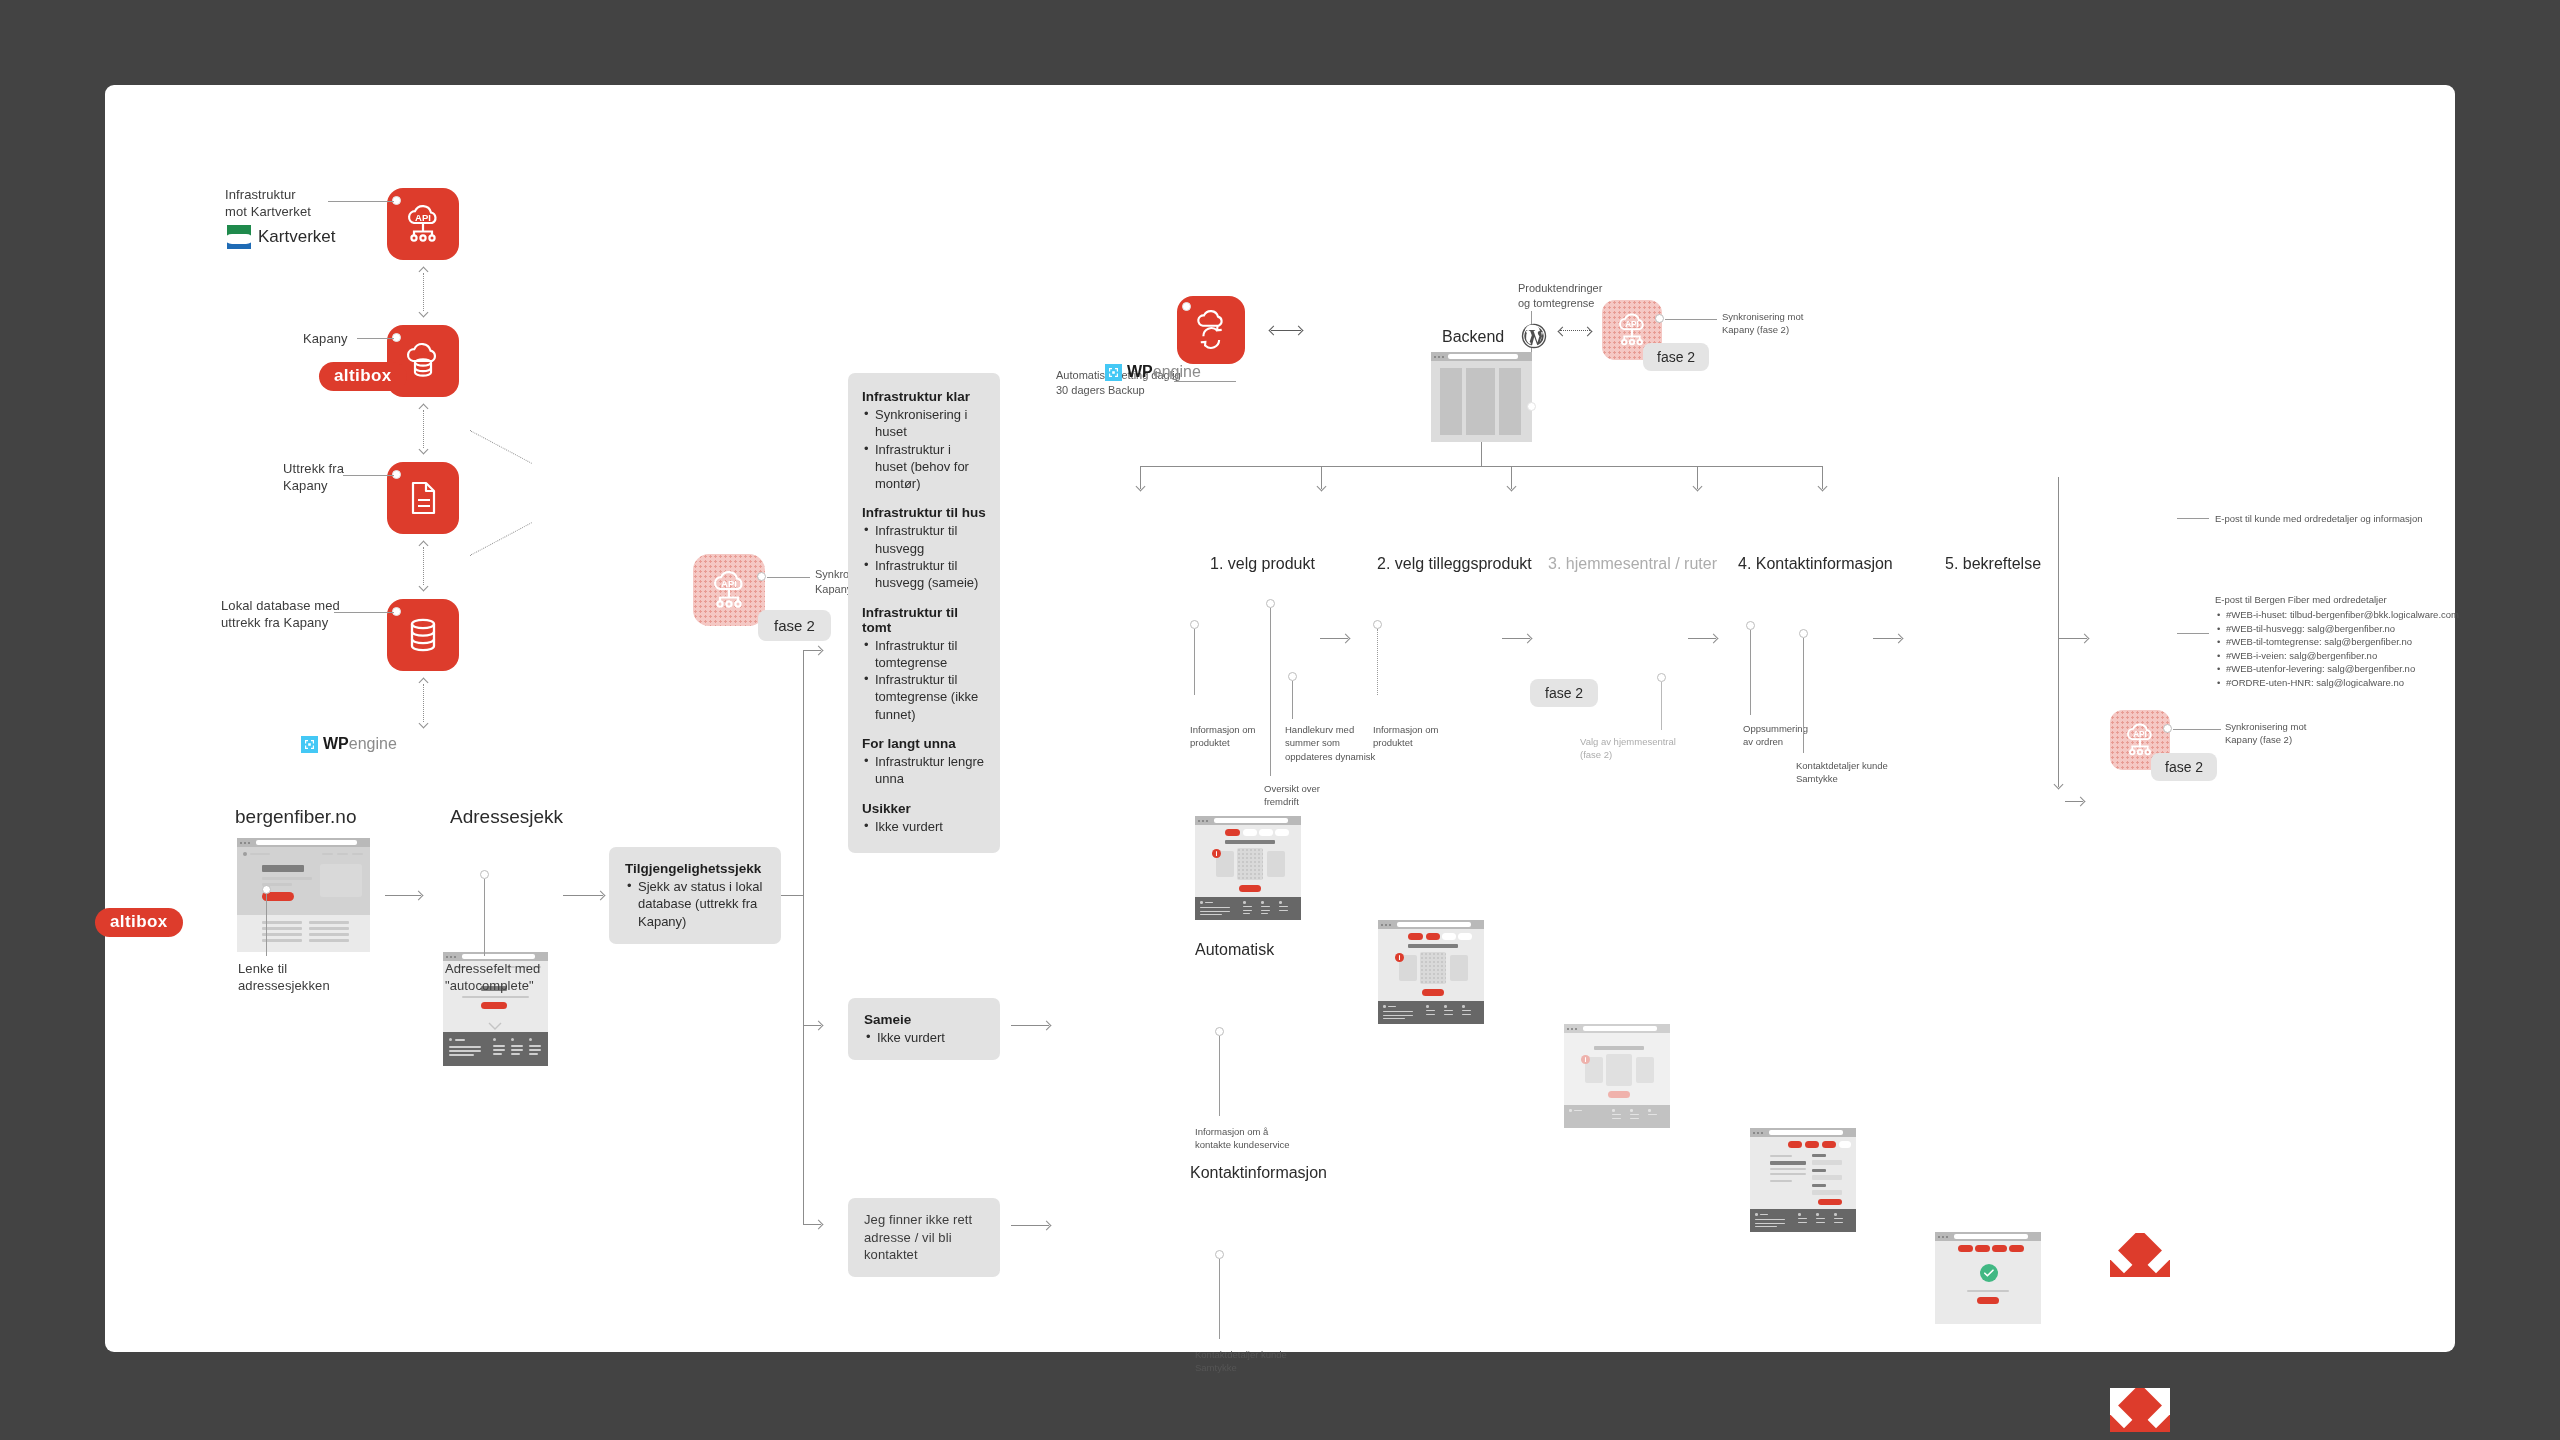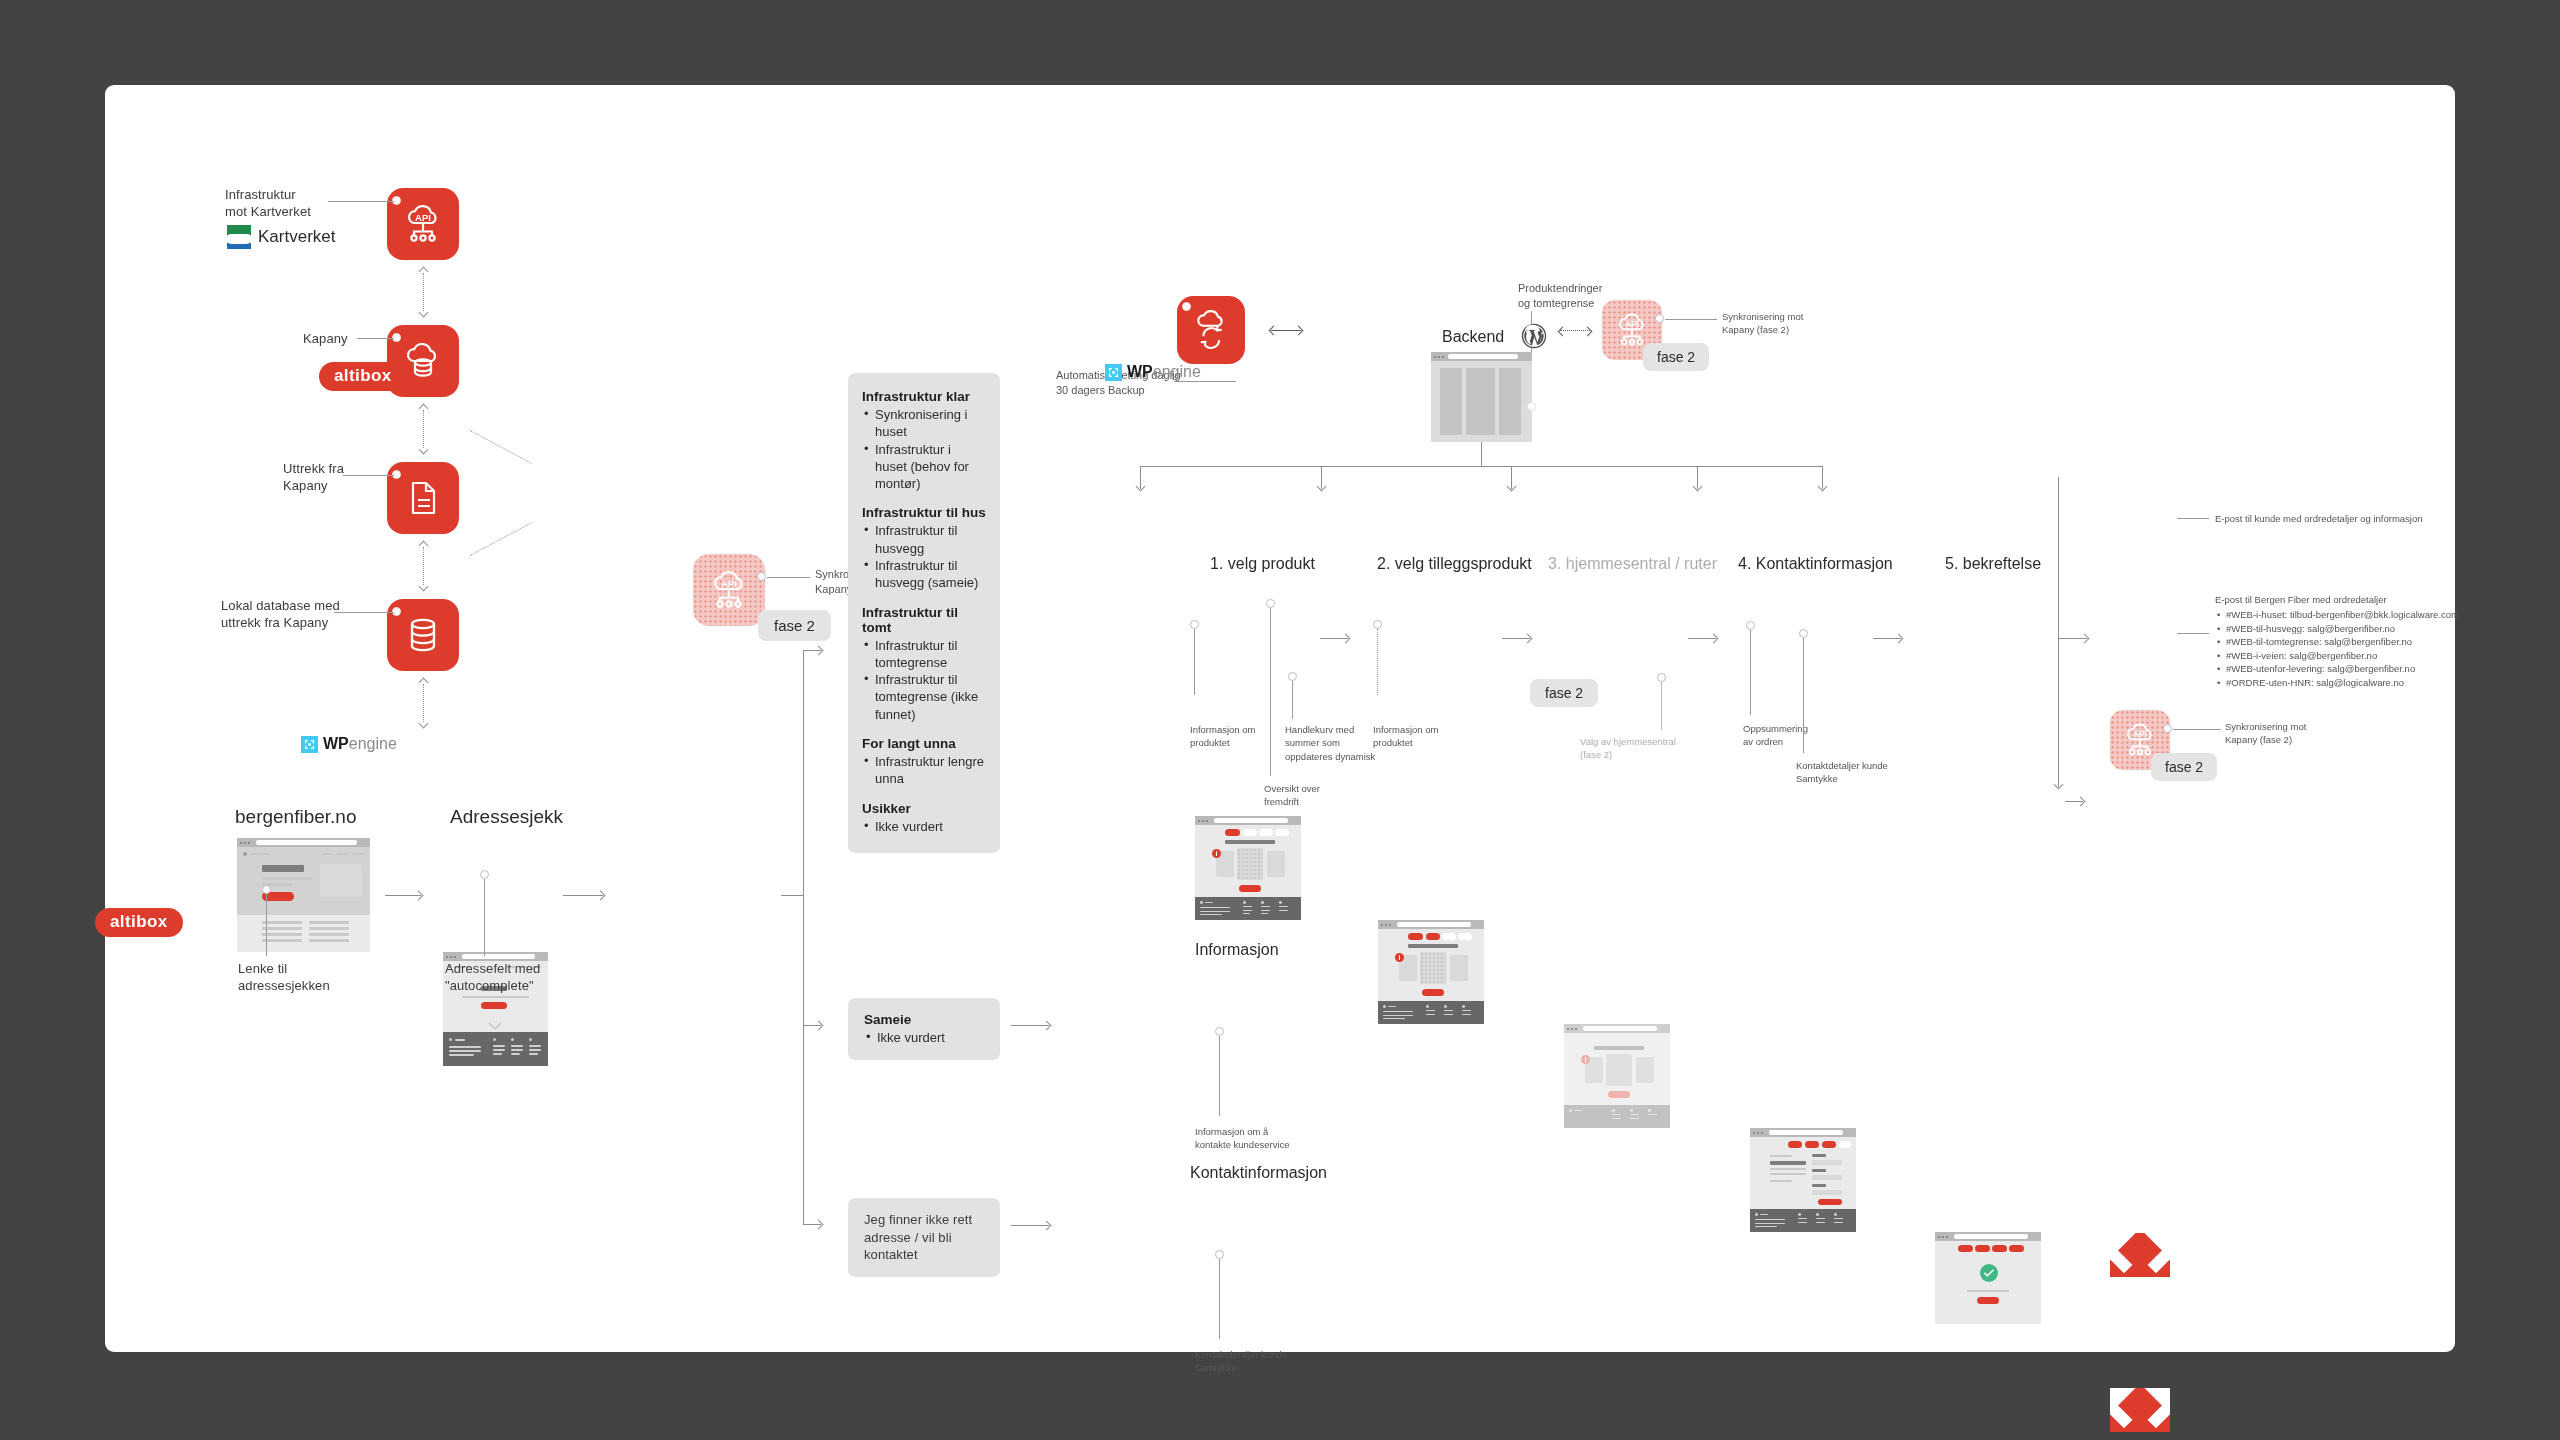--- a/index.html
+++ b/index.html
@@ -313,20 +313,26 @@
   </div>
   <div class="abs dot-g" style="left:375px;top:785px;"></div>
   <div class="abs leader-v" style="left:379px;top:794px;height:77px;"></div>
   <div class="abs lbl" style="left:340px;top:875px;width:130px;">
     <div>Adressefelt med</div>
       <div>"autocomplete"</div>
   </div>
 
   <div class="abs arrowline" style="left:458px;top:810px;width:40px;"></div>
 
+  <div class="abs gbox" style="left:504px;top:762px;width:172px;">
+    <h4>Tilgjengelighetssjekk</h4>
+    <ul>
+        <li>Sjekk av status i lokal database (uttrekk fra Kapany)</li>
+      </ul>
+  </div>
 
   <div class="abs" style="left:676px;top:810px;width:22px;height:1px;background:#8c8c8c;"></div>
   <div class="abs" style="left:698px;top:565px;width:1px;height:575px;background:#8c8c8c;"></div>
   <div class="abs arrowline" style="left:698px;top:565px;width:18px;"></div>
   <div class="abs arrowline" style="left:698px;top:940px;width:18px;"></div>
   <div class="abs arrowline" style="left:698px;top:1139px;width:18px;"></div>
 
   <div class="abs gbox" style="left:743px;top:288px;width:152px;padding:16px 14px 18px;">
     <div class="grp">
       <h4>Infrastruktur klar</h4>
@@ -709,21 +715,21 @@
   <div class="abs dot-g" style="left:2058px;top:639px;"></div>
   <div class="abs leader" style="left:2068px;top:644px;width:48px;"></div>
   <div class="abs lbl-xs" style="left:2120px;top:635px;width:100px;">
     <div>Synkronisering mot</div>
       <div>Kapany (fase 2)</div>
   </div>
   <div class="abs fase" style="left:2046px;top:668px;padding:6px 14px;font-size:14px;"><span>fase 2</span></div>
 
   <div class="abs arrowline" style="left:1960px;top:716px;width:18px;"></div>
 
-  <div class="abs title-sm" style="left:1090px;top:856px;"><span>Informasjon</span></div>
+  <div class="abs title-sm" style="left:1090px;top:856px;"><span>Automatisk</span></div>
 
   <div class="abs dot-g" style="left:1110px;top:942px;"></div>
   <div class="abs leader-v" style="left:1114px;top:951px;height:80px;"></div>
   <div class="abs lbl-xs" style="left:1090px;top:1040px;width:110px;">
     <div>Informasjon om å</div>
       <div>kontakte kundeservice</div>
   </div>
 
   <div class="abs title-sm" style="left:1085px;top:1079px;"><span>Kontaktinformasjon</span></div>
 

